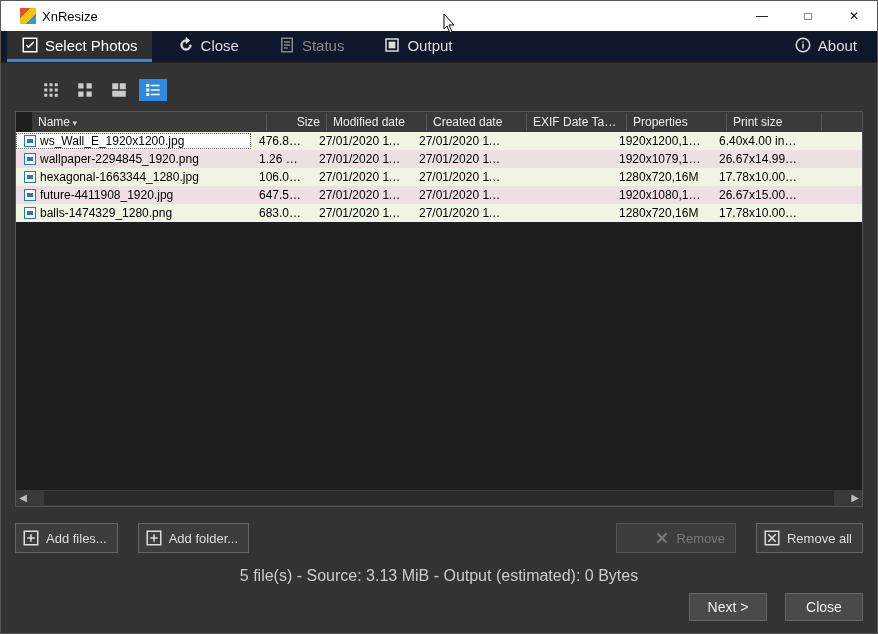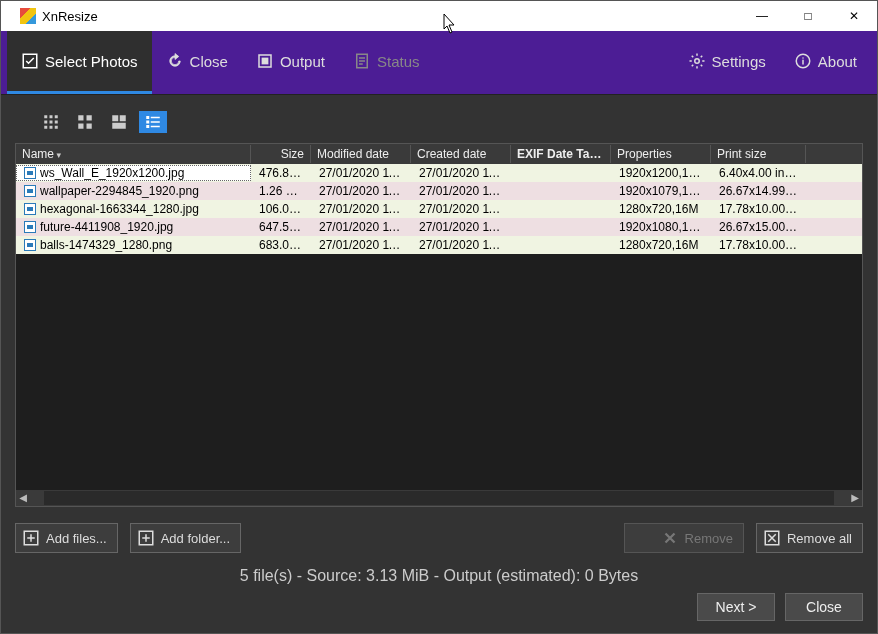--- a/index.html
+++ b/index.html
@@ -32,26 +32,27 @@
   .titlebar .title { flex: 1; font-size: 13px; }
   .titlebar .winbtn {
     width: 46px; height: 30px;
     display: flex; align-items: center; justify-content: center;
     font-family: "Segoe UI Symbol", sans-serif;
     font-size: 12px;
   }
 
   
   .tabstrip {
-    background: #4c1d95;
+    background: #0f172a;
     display: flex;
     align-items: stretch;
-    height: 64px;
+    height: 32px;
     border-bottom: 1px solid #222;
     padding: 0 6px;
+    gap: 11px;
   }
   .tab {
     display: flex; align-items: center; gap: 6px;
     padding: 0 14px;
     color: #ddd;
     font-size: 15px;
     cursor: default;
     border-bottom: 3px solid transparent;
   }
   .tab.active {
@@ -86,33 +87,33 @@
   .tablewrap {
     flex:1; display:flex; flex-direction:column;
     border: 1px solid #555;
     background: #1e1e1e;
     min-height:0;
     margin: 0 0 6px 0;
   }
   .thead {
     display:flex; background:#3a3a3a;
     font-size:12px; color:#eee;
-    height: 20px; align-items:center;
+    height: 20px; align-items:center;margin-left:16px;
   }
   .th {
     padding: 2px 6px;
     border-right: 1px solid #555;
     overflow:hidden; white-space:nowrap; text-overflow:ellipsis;
   }
   .th.sort::after { content:" \25BE"; font-size:9px; color:#ccc; }
   .c-name { width: 235px; }
   .c-size { width: 60px; text-align:right; }
   .c-mod  { width: 100px; }
   .c-created { width: 100px; }
-  .c-exif { width: 100px; font-weight: bold; }
+  .c-exif { width: 100px; }
   .c-prop { width: 100px; }
   .c-print { width: 95px; }
 
   .tbody { flex:1; overflow:hidden; }
   .trow {
     display:flex; height:18px; align-items:center;
     font-size:12px; color:#000;
   }
   .trow:nth-child(odd){ background:#f0f4e2; }
   .trow:nth-child(even){ background:#eedfe2; }
@@ -137,21 +138,21 @@
 
   .hscroll {
     height:16px; background:#3a3a3a;
     display:flex; align-items:center;
   }
   .hscroll .track{ flex:1; height:14px; background:#2a2a2a; margin:0 14px; position:relative;}
   .hscroll .arrow{ width:14px; height:14px; color:#bbb; text-align:center; font-size:10px; line-height:14px;}
 
   
   .btnrow {
-    display:flex; gap:12px; padding:10px 0 10px 0; align-items:flex-start;
+    display:flex; gap:20px; padding:10px 0 10px 0; align-items:flex-start;
   }
   .sqbtn {
     display:flex; align-items:center; gap:6px;
     border:1px solid #666; background:#3d3d3d;
     color:#ddd; padding:4px 10px 4px 6px; height:30px;
     font-size:13px;
   }
   .sqbtn.dim { color:#777; border-color:#555;padding-left:36px;}
   .btnrow .spacer{flex:1;}
 
@@ -164,20 +165,21 @@
   .footer{
     display:flex; justify-content:flex-end; gap:10px;
     padding: 0 14px 12px 14px; background:#333;
   }
   .bottom-btn{
     min-width:78px; height:28px;
     background:#4a4a4a; border:1px solid #666;
     color:#eee; font-size:14px;
     display:flex; align-items:center; justify-content:center;
     padding:0 14px;
+    margin-left:8px;
   }
   .cursor-arrow{
     position:absolute; left:443px; top:14px;
     width:14px; height:20px; pointer-events:none;
     color:#000;
   }
 </style>
 </head>
 <body>
 
@@ -200,48 +202,39 @@
     <span>Select Photos</span>
   </div>
   <div class="tab">
     <span class="icon">
       <svg viewBox="0 0 24 24">
           <path d="M12 5a7 7 0 1 0 7 7h-2a5 5 0 1 1-5-5v3l5-4-5-4z"></path>
         </svg>
     </span>
     <span>Close</span>
   </div>
+  <div class="tab dim">
+    <span class="icon">
+      <svg viewBox="0 0 24 24">
+          <rect x="5" y="3" width="14" height="18" fill="none" stroke-width="2"></rect>
+          <path d="M8 8h8M8 12h8M8 16h5" stroke-width="2"></path>
+        </svg>
+    </span>
+    <span>Status</span>
+  </div>
   <div class="tab">
     <span class="icon">
       <svg viewBox="0 0 24 24">
           <rect x="4" y="4" width="16" height="16" fill="none" stroke-width="2"></rect>
           <rect x="8" y="8" width="8" height="8"></rect>
         </svg>
     </span>
     <span>Output</span>
   </div>
-  <div class="tab dim">
-    <span class="icon">
-      <svg viewBox="0 0 24 24">
-          <rect x="5" y="3" width="14" height="18" fill="none" stroke-width="2"></rect>
-          <path d="M8 8h8M8 12h8M8 16h5" stroke-width="2"></path>
-        </svg>
-    </span>
-    <span>Status</span>
-  </div>
   <div class="spacer"></div>
-  <div class="tab">
-    <span class="icon">
-      <svg viewBox="0 0 24 24">
-          <circle cx="12" cy="12" r="3" fill="none" stroke-width="2"></circle>
-          <path d="M12 2v3M12 19v3M2 12h3M19 12h3M5 5l2 2M17 17l2 2M19 5l-2 2M7 17l-2 2" stroke-width="2"></path>
-        </svg>
-    </span>
-    <span>Settings</span>
-  </div>
   <div class="tab">
     <span class="icon">
       <svg viewBox="0 0 24 24">
           <circle cx="12" cy="12" r="9" fill="none" stroke-width="2"></circle>
           <path d="M12 8h0M12 11v5" stroke-width="2" stroke-linecap="round"></path>
         </svg>
     </span>
     <span>About</span>
   </div>
 </div>

